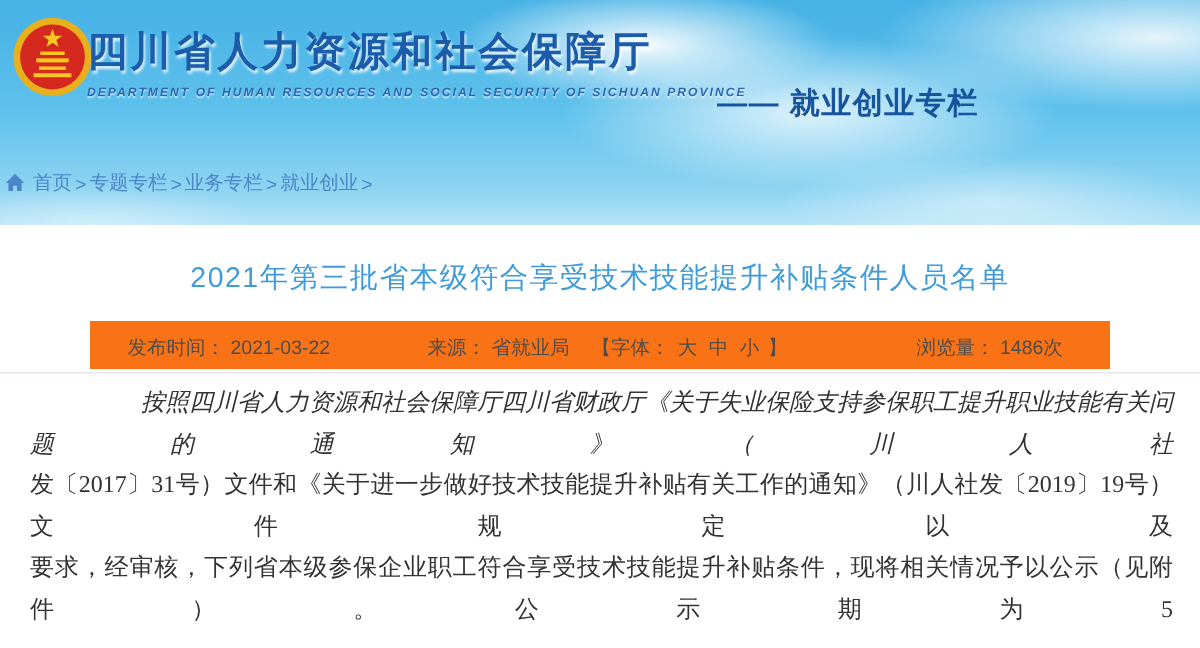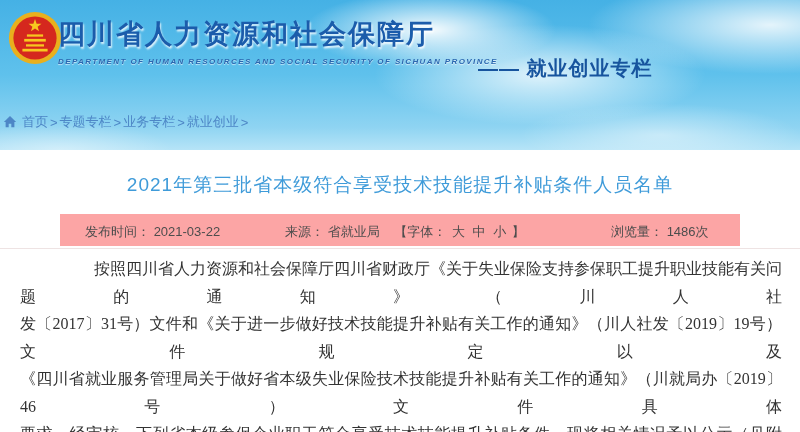--- a/index.html
+++ b/index.html
@@ -42,36 +42,36 @@
   .breadcrumb a { color: #4d86c6; text-decoration: none; cursor: pointer; }
   .breadcrumb .sep { margin: 0 2px; }
 
   
   .article-title {
     margin: 22px auto 0; width: 760px; text-align: center;
     font-size: 19px; color: #3f9bd9; letter-spacing: 1px; font-weight: 400;
   }
   .meta {
     position: relative; margin: 16px auto 0; width: 680px; height: 32px;
-    background: #fca5a5; font-size: 13px; color: #4d4d4d;
+    background: #f97316; font-size: 13px; color: #4d4d4d;
   }
   .meta .g { position: absolute; top: 9px; white-space: nowrap; }
   .meta .g1 { left: 25px; }
   .meta .g2 { left: 225px; }
   .meta .g3 { left: 515px; margin-left: 36px; }
   .meta .fopt { cursor: pointer; margin: 0 2px; }
   .meta-divider { width: 800px; height: 0; border-bottom: 1px solid #eee3e3; margin-top: 2px; }
 
   .body-text {
     margin: 6px 18px 0 20px; width: 762px;
     font-family: "Liberation Serif", "DejaVu Serif", serif;
     font-size: 16px; line-height: 27.5px; color: #333;
   }
   .bline { text-align: justify; text-align-last: justify; }
-  .bline.first { text-indent: 74px; }
+  .bline.first { text-indent: 74px; font-style: italic; }
 </style>
 </head>
 <body>
 
 <div class="banner">
 
   <svg class="emblem" viewBox="0 0 60 60">
     <circle cx="30" cy="30" r="29" fill="#e9b01d"></circle>
     <circle cx="30" cy="30" r="24" fill="#d5281e"></circle>
     <polygon fill="#f7c81f" points="30,9 31.8,14.2 37.2,14.2 32.9,17.4 34.5,22.6 30,19.5 25.5,22.6 27.1,17.4 22.8,14.2 28.2,14.2"></polygon>
@@ -122,16 +122,15 @@
   <span class="g g3">
     <span>浏览量：</span>
     <span>1486次</span>
   </span>
 </div>
 <div class="meta-divider"></div>
 
 <div class="body-text">
   <div class="bline first">按照四川省人力资源和社会保障厅四川省财政厅《关于失业保险支持参保职工提升职业技能有关问题的通知》（川人社</div>
   <div class="bline">发〔2017〕31号）文件和《关于进一步做好技术技能提升补贴有关工作的通知》（川人社发〔2019〕19号）文件规定以及</div>
-  <div class="bline">《四川省就业服务管理局关于做好省本级失业保险技术技能提升补贴有关工作的通知》（川就局办〔2019〕46号）文件具体</div>
   <div class="bline">要求，经审核，下列省本级参保企业职工符合享受技术技能提升补贴条件，现将相关情况予以公示（见附件）。公示期为5</div>
 
 </div>
 
 </body></html>

